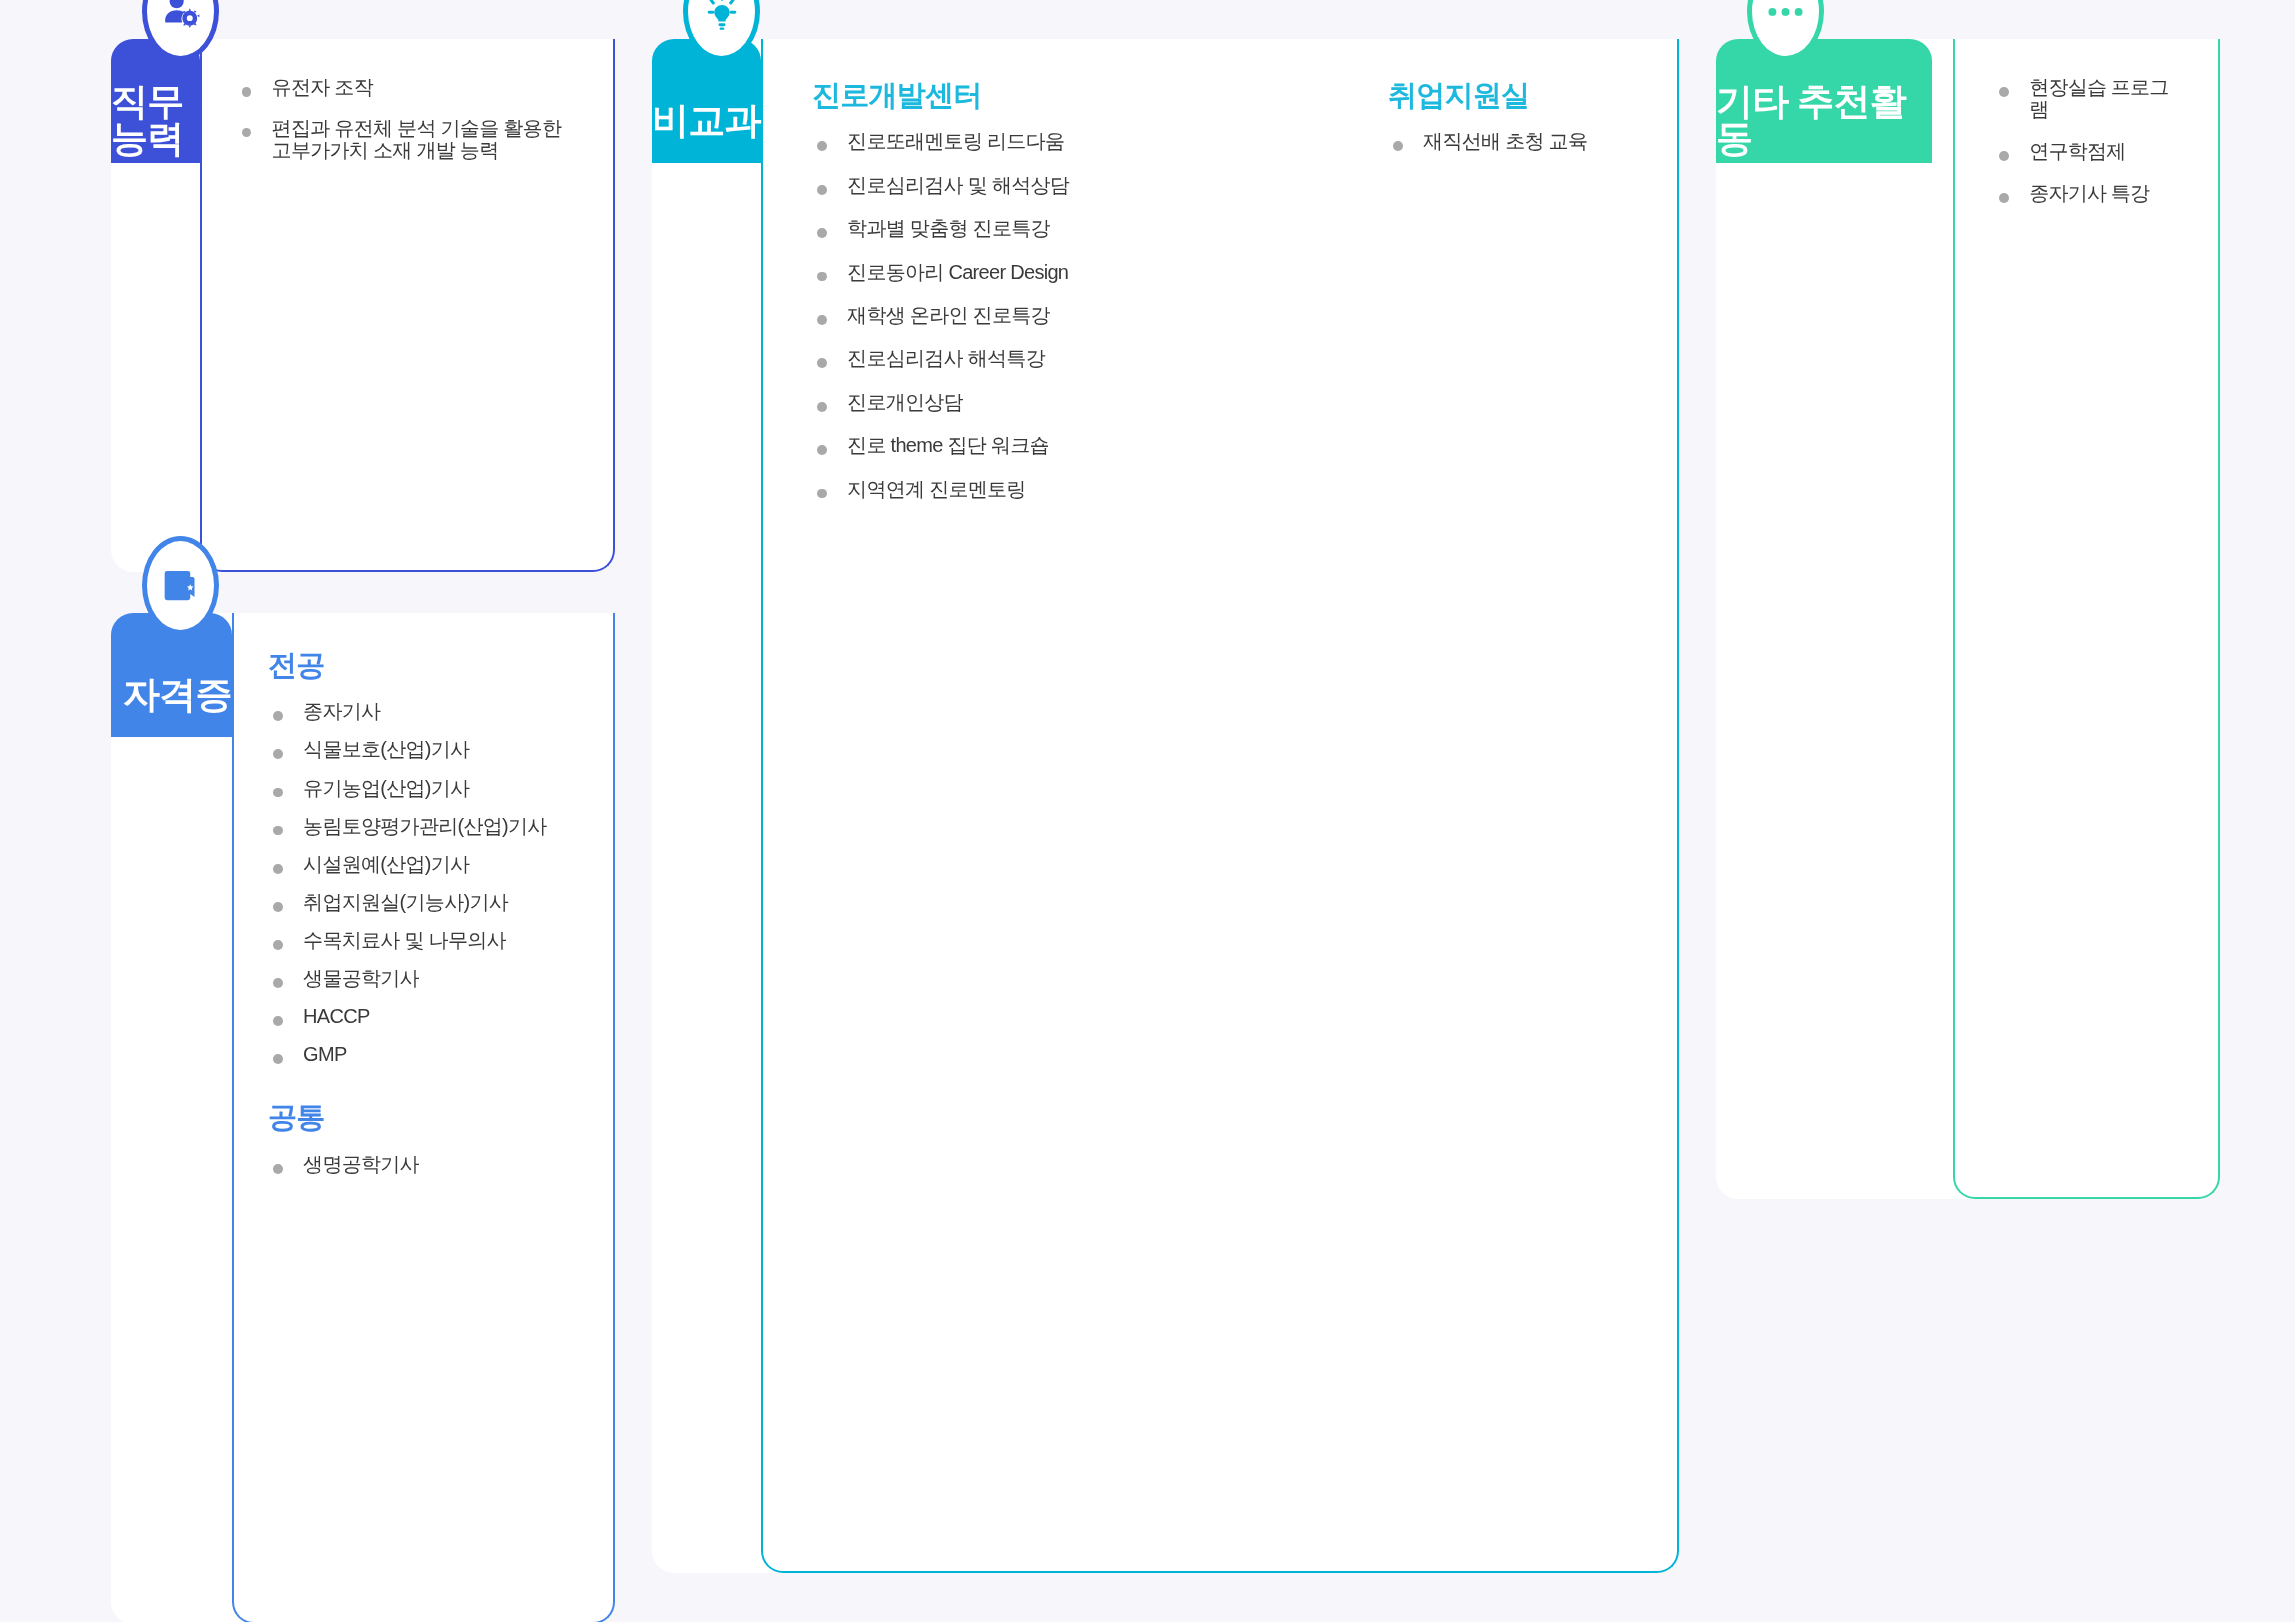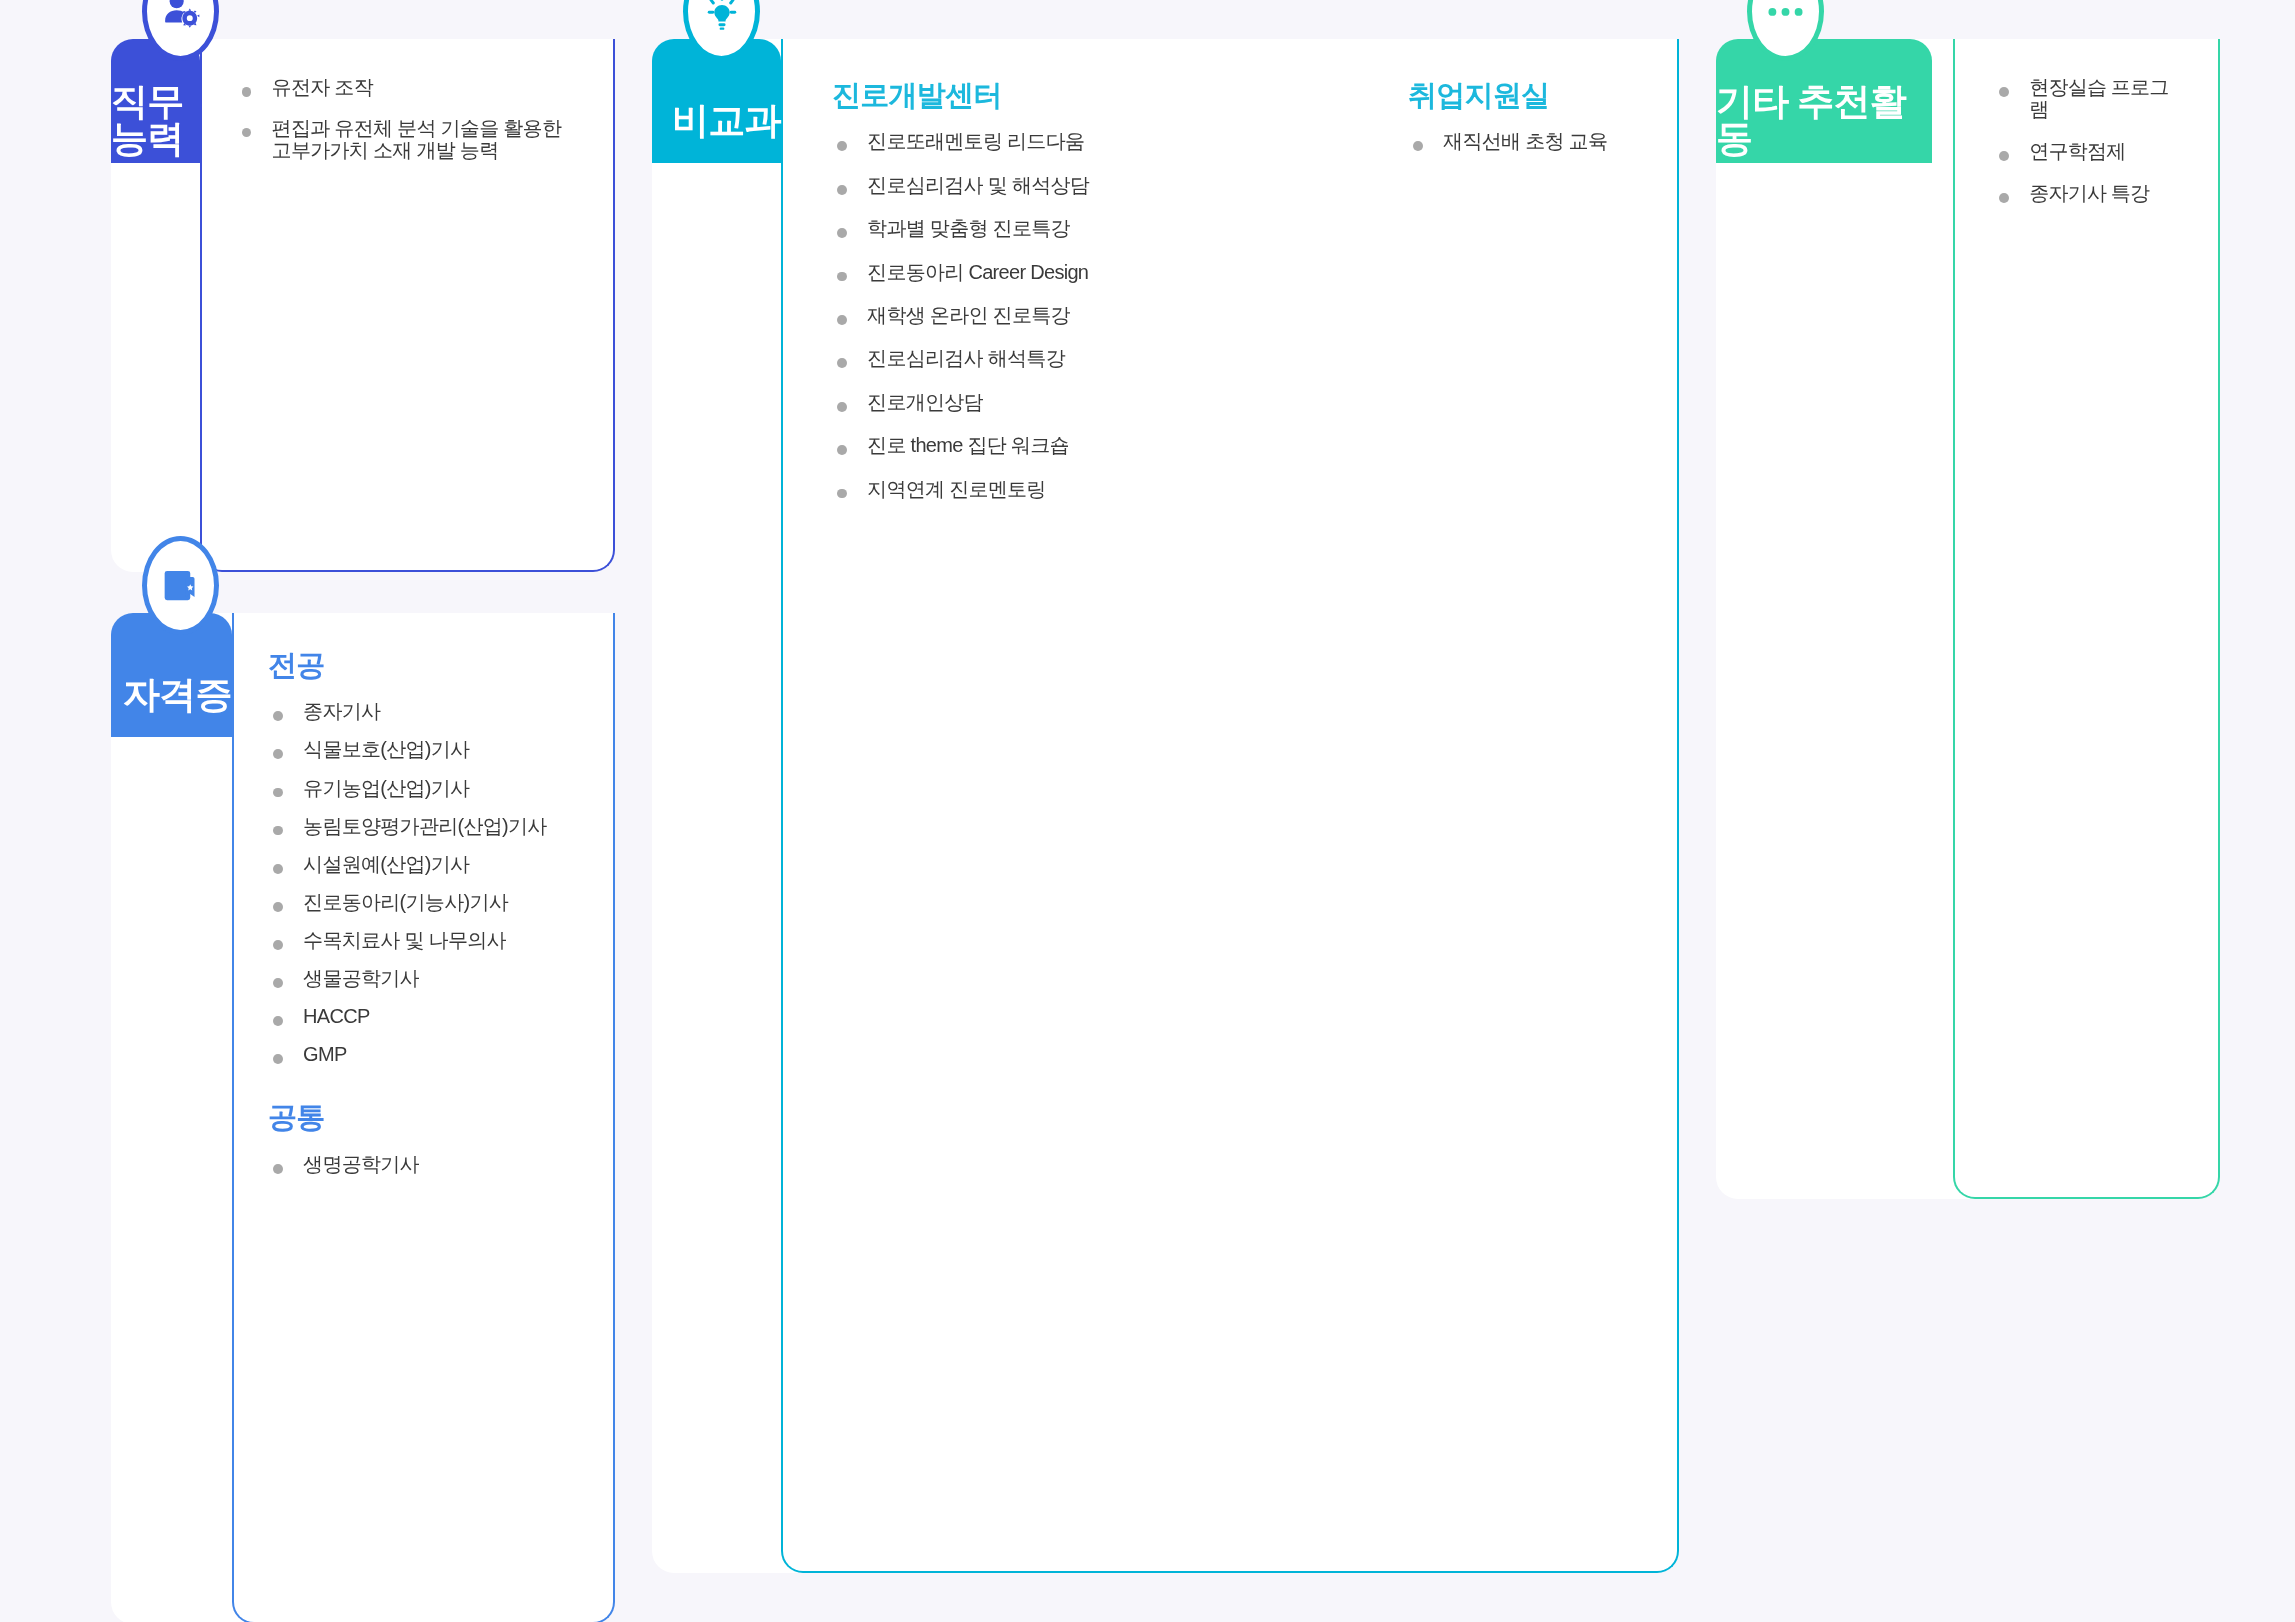--- a/index.html
+++ b/index.html
@@ -84,21 +84,21 @@
   
   .theme-indigo .card-header { background: #3c50d8; }
   .theme-indigo .card-body   { border-color: #3c50d8; }
   .theme-indigo .icon-badge  { color: #3c50d8; }
 
   .theme-blue .card-header { background: #4285e8; padding-left: 12px; }
   .theme-blue .card-body   { border-color: #4285e8; }
   .theme-blue .icon-badge  { color: #4285e8; }
   .theme-blue .sub-title   { color: #4285e8; }
 
-  .theme-cyan .card-header { background: #00b4d8; padding-left: 20px; }
+  .theme-cyan .card-header { background: #00b4d8; }
   .theme-cyan .card-body   { border-color: #00b4d8; }
   .theme-cyan .icon-badge  { color: #00b4d8; }
   .theme-cyan .sub-title   { color: #1cb8dd; }
 
   .theme-green .card-header { background: #35d6a8; }
   .theme-green .card-body   { border-color: #35d6a8; margin-left: 21px; }
   .theme-green .icon-badge  { color: #35d6a8; }
 
   
   .sub-title {
@@ -213,21 +213,21 @@
           <li>
               <span class="cont">유기농업(산업)기사</span>
             </li>
           <li>
               <span class="cont">농림토양평가관리(산업)기사</span>
             </li>
           <li>
               <span class="cont">시설원예(산업)기사</span>
             </li>
           <li>
-              <span class="cont">진로동아리(기능사)기사</span>
+              <span class="cont">취업지원실(기능사)기사</span>
             </li>
           <li>
               <span class="cont">수목치료사 및 나무의사</span>
             </li>
           <li>
               <span class="cont">생물공학기사</span>
             </li>
           <li>
               <span class="cont">HACCP</span>
             </li>

